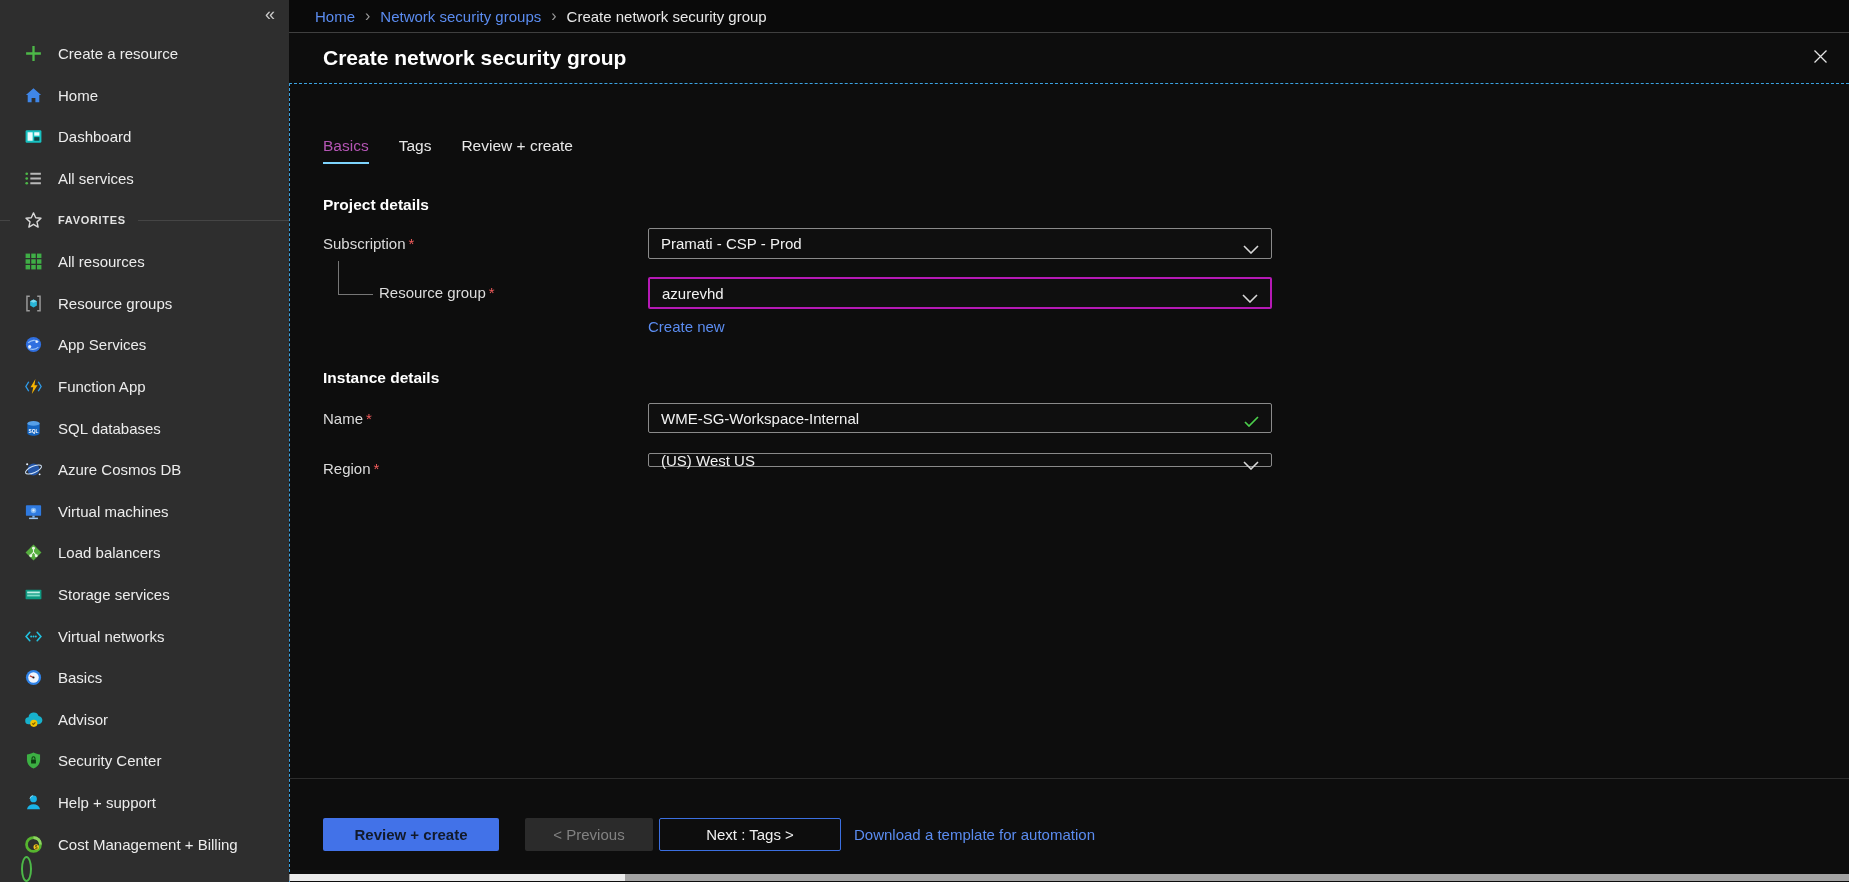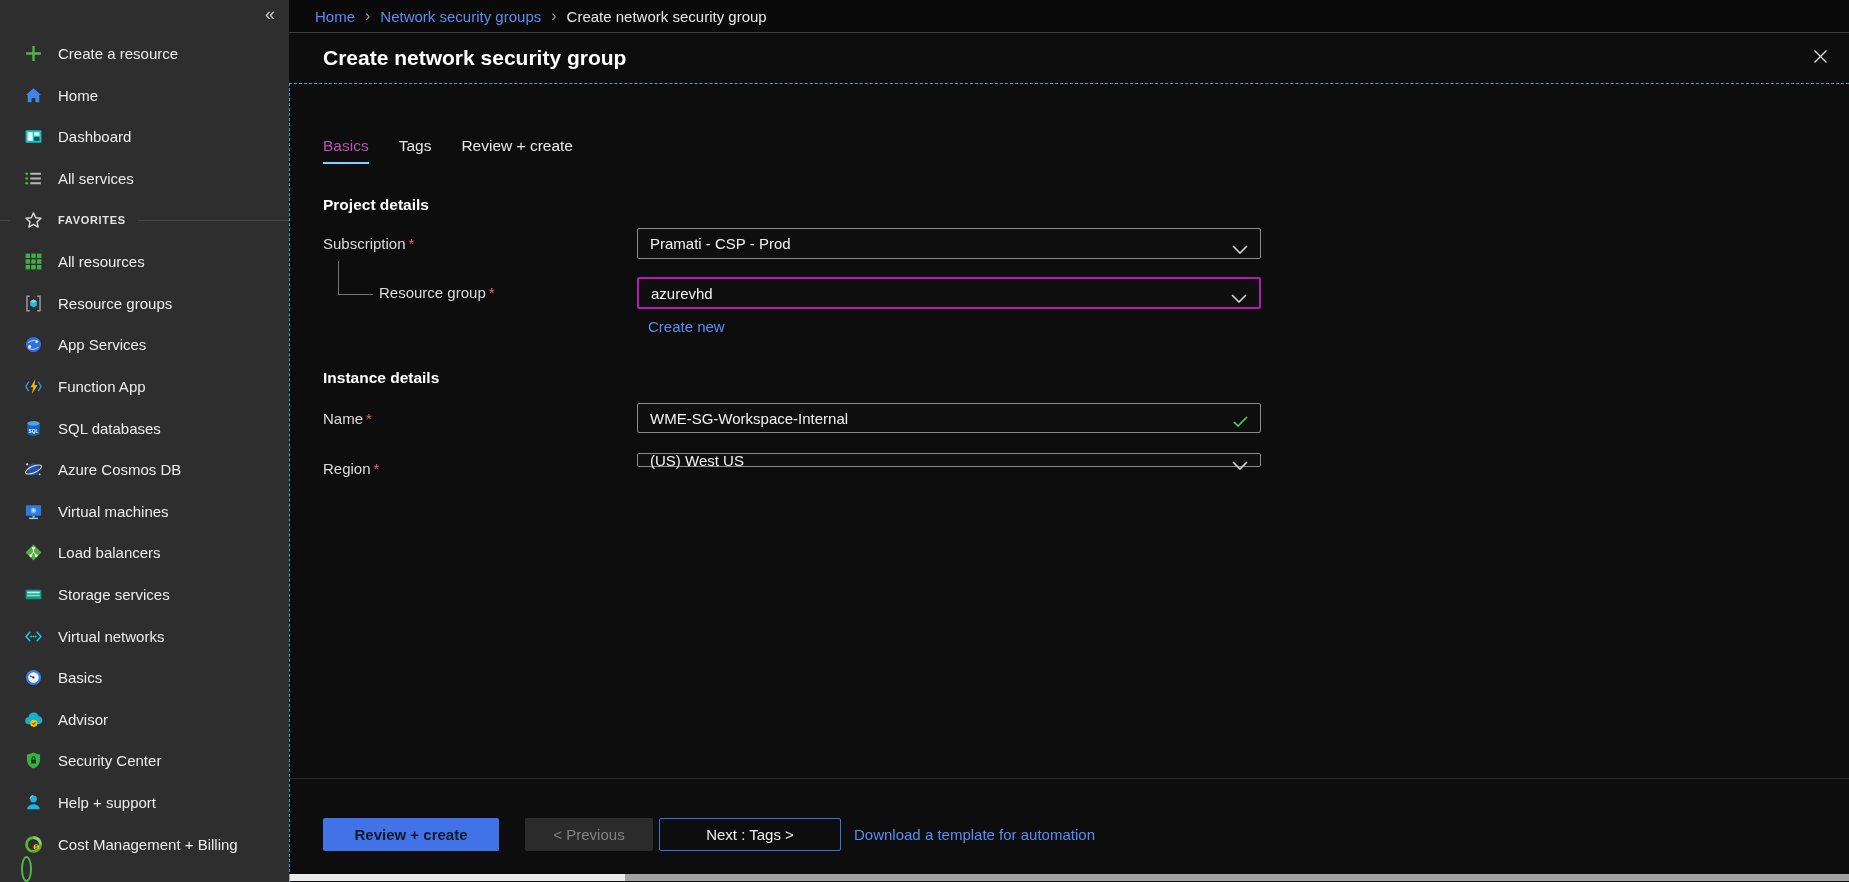--- a/index.html
+++ b/index.html
@@ -35,21 +35,21 @@
 
   
   .tabs { position:absolute; left:34px; top:104px; display:flex; gap:30px; }
   .tab { font-size:15.5px; color:#e8e8e8; padding-bottom:7px; cursor:pointer; }
   .tab.active { color:#b455b4; border-bottom:2px solid #7dd3fc; }
 
   .section-h { position:absolute; left:34px; font-size:15.5px; font-weight:bold; color:#ffffff; }
   .flabel { position:absolute; left:34px; font-size:15px; color:#dcdcdc; }
   .req { color:#f25c5c; margin-left:3px; }
 
-  .field { position:absolute; left:348px; width:624px; height:31px; background:#0f0f0f;
+  .field { position:absolute; left:359px; width:624px; height:31px; background:#0f0f0f;
     border:1px solid #8a8a8a; border-radius:2px; display:flex; align-items:center;
     padding:0 34px 0 12px; cursor:pointer; }
   .field .val { font-size:15px; color:#f2f2f2; white-space:nowrap; }
   .field .chev { position:absolute; right:12px; top:50%; margin-top:-4px; }
   .field.focused { border:2px solid #b519b5; }
   .field.textinput .checkmark { position:absolute; right:12px; top:50%; margin-top:-5px; }
 
   .elbow { position:absolute; left:49px; top:228px; width:35px; height:34px;
     border-left:1px solid #767676; border-bottom:1px solid #767676; }
   .link { color:#5b8cf0; font-size:15px; cursor:pointer; }

